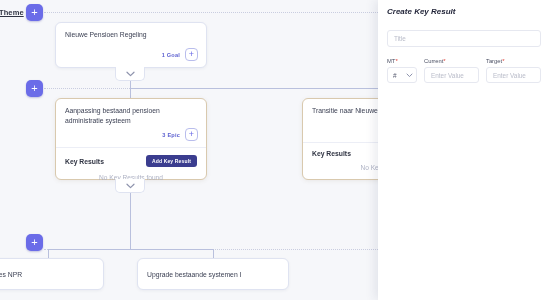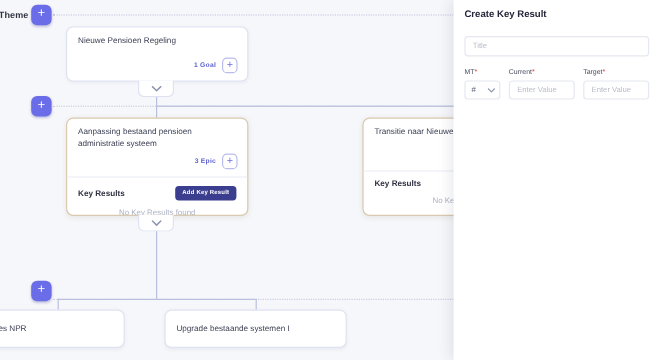--- a/index.html
+++ b/index.html
@@ -79,21 +79,21 @@
     justify-content: center; cursor: pointer;
   }
   .collapse-tab svg { display: block; }
 
   
   .panel {
     position: absolute; top: 0; right: 0; width: 172px; height: 300px;
     background: #fff; box-shadow: -3px 0 10px rgba(40,50,90,.10);
     padding: 7px 9px; z-index: 20;
   }
-  .panel-title { font-size: 8px; font-weight: 700; color: #23263a; margin-bottom: 11px; }
+  .panel-title { font-size: 8px; font-weight: 700; color: #23263a; margin-bottom: 11px; font-style: italic; }
   .field-input {
     width: 100%; height: 17px; border: 1px solid #e6e8f0; border-radius: 3px;
     font-size: 6.4px; color: #6f7487; padding: 0 6px; outline: none;
     background: #fff; font-family: "Liberation Sans", sans-serif;
   }
   .field-input::placeholder { color: #b9bcc9; }
   .field-row { display: flex; gap: 7px; margin-top: 11px; }
   .field-col { display: flex; flex-direction: column; }
   .field-col.mt { width: 30px; flex: none; }
   .field-col.grow { flex: 1; }
@@ -110,21 +110,21 @@
   .mt-select svg { display: block; }
 </style>
 </head>
 <body>
 
 <div id="app">
 
   <div class="canvas">
 
     <div class="row-guide" style="top:12px;"></div>
-    <div class="row-label" style="top:8px;left:-1px;">Theme</div>
+    <div class="row-label" style="top:8px;left:-1px;text-decoration:underline;">Theme</div>
     <button class="add-row-btn" style="left:26px;top:4px;">
         <span>+</span>
       </button>
 
     <div class="row-guide" style="top:88px;"></div>
     <button class="add-row-btn" style="left:26px;top:80px;">
         <span>+</span>
       </button>
 
     <div class="row-guide" style="top:249px;"></div>

